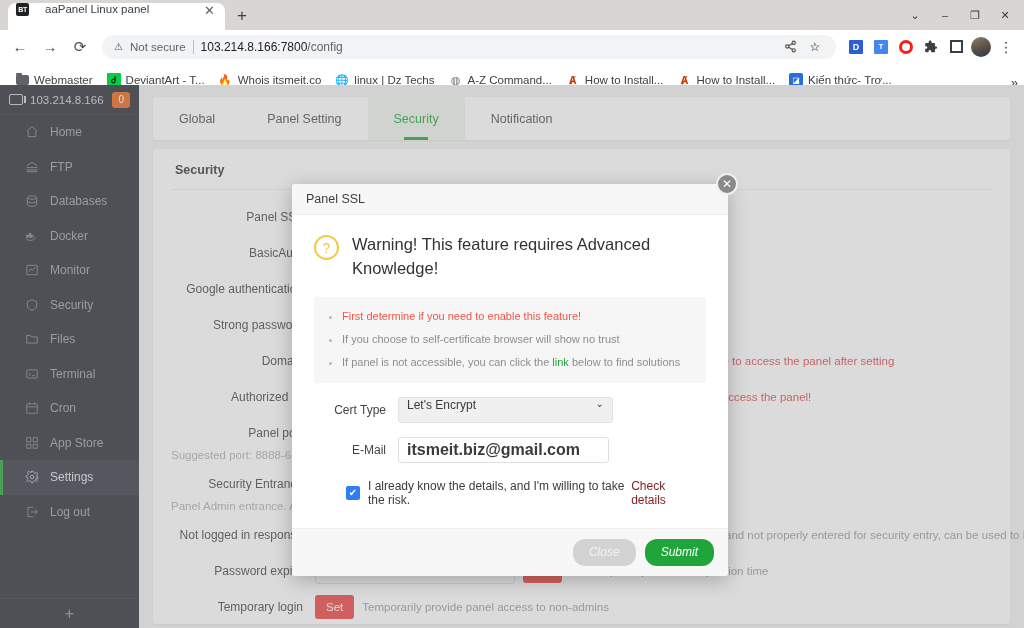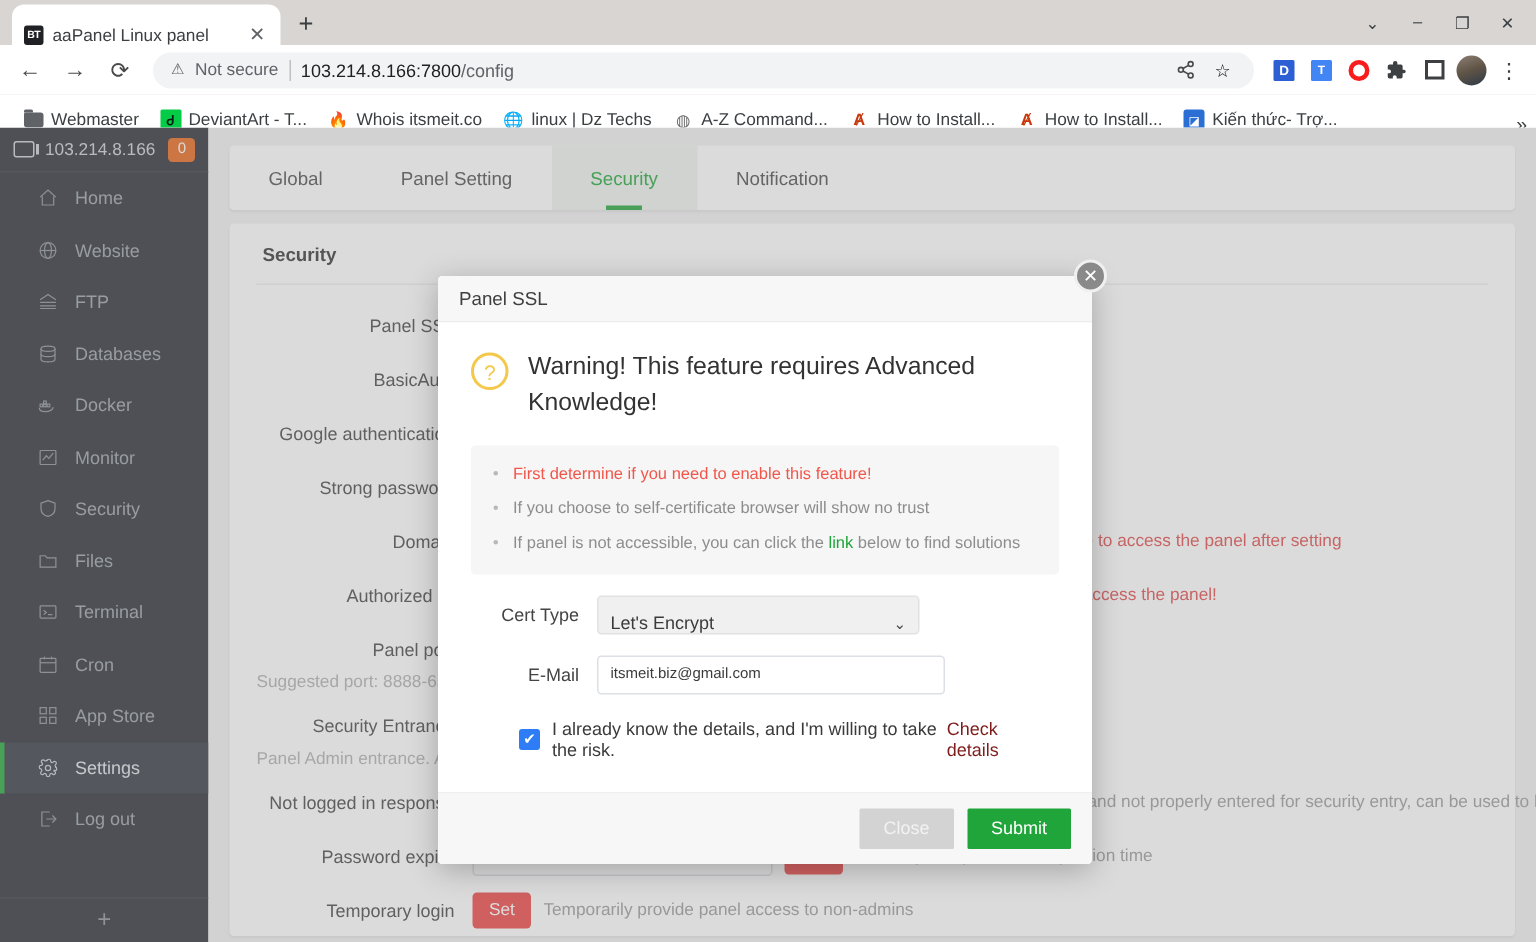--- a/index.html
+++ b/index.html
@@ -11,23 +11,23 @@
   }
 
   
   .browser { width: 1024px; height: 628px; position: relative; }
 
   .tabstrip {
     height: 30px; background: #d9d5d2; position: relative;
     display: flex; align-items: flex-end; padding-left: 8px;
   }
   .tab {
-    height: 27px; width: 179px; background: #ffffff;
-    border-radius: 8px 8px 0 0; display: flex; align-items: flex-end;
-    padding: 0 8px; gap: 6px; position: relative;
+    height: 27px; width: 217px; background: #ffffff;
+    border-radius: 8px 8px 0 0; display: flex; align-items: flex-start;
+    padding: 0 8px; gap: 16px; position: relative;
   }
   .tab-favicon {
     width: 13px; height: 13px; background: #202124; border-radius: 2px;
     color: #fff; font-size: 7px; font-weight: bold;
     display: flex; align-items: center; justify-content: center;
     flex: 0 0 auto; letter-spacing: -0.3px;
   }
   .tab-title {
     font-size: 11.5px; color: #3c4043; white-space: nowrap;
     overflow: hidden; text-overflow: ellipsis; flex: 1;
@@ -256,46 +256,47 @@
   .notebox li.red { color: #f0564a; }
   .notebox li::marker { color: #b8b8b8; }
   .notebox .lnk { color: #20a53a; }
 
   .mrow { display: flex; align-items: center; margin-top: 14px; }
   .mlabel { width: 84px; text-align: right; padding-right: 12px;
     font-size: 12px; color: #444; flex: 0 0 auto; }
   .mselect {
     width: 215px; height: 26px; background: #f0f0f0; border: 1px solid #e2e2e2;
     border-radius: 3px; font-size: 12px; color: #3b3b3b; padding: 0 8px;
-    display: flex; align-items: flex-end; justify-content: space-between;
+    display: flex; align-items: flex-start; justify-content: space-between;
   }
   .mselect .chev { font-size: 10px; color: #444; }
   .minput {
-    width: 232px; height: 26px; background: #fff; border: 1px solid #dcdfe6;
-    border-radius: 3px; font-size: 10px; color: #3b3b3b; padding: 0 8px;
+    width: 211px; height: 26px; background: #fff; border: 1px solid #dcdfe6;
+    border-radius: 3px; font-size: 16px; color: #3b3b3b; padding: 0 8px;
     line-height: 24px;
+    font-weight: bold;
   }
   .checkrow {
     display: flex; align-items: center; margin: 16px 0 13px 32px;
   }
   .cbox {
     width: 14px; height: 14px; background: #2e7cf6; border-radius: 2px;
     color: #fff; font-size: 10px; display: flex; align-items: center;
     justify-content: center; flex: 0 0 auto; margin-right: 8px;
   }
   .ctext { font-size: 12px; color: #3b3b3b; }
   .checkdetails { margin-left: auto; font-size: 12px; color: #7f1d1d;
     padding-right: 12px; }
   .modal-foot {
     background: #f7f7f7; border-top: 1px solid #efefef; padding: 10px 14px;
     display: flex; justify-content: flex-end; gap: 9px;
     border-radius: 0 0 3px 3px;
   }
-  .btn { font-size: 12px; border-radius: 1px; padding: 6px 16px;
-    line-height: 15px; }
+  .btn { font-size: 12px; border-radius: 12px; padding: 6px 16px;
+    line-height: 15px; font-style: italic; }
   .btn-close { background: #d3d3d3; color: #f2f2f2; }
   .btn-submit { background: #20a53a; color: #fff; }
 </style>
 </head>
 <body>
 
 <div class="browser">
 
   <div class="tabstrip">
     <div class="tab">
@@ -412,30 +413,20 @@
               <svg viewBox="0 0 24 24">
                 <path d="M3 11l9-8 9 8"></path>
                 <path d="M5.5 10v10h13V10"></path>
               </svg>
             </span>
             <span>Home</span>
           </div>
         <div class="sb-item">
             <span class="sb-ico">
               <svg viewBox="0 0 24 24">
-                <circle cx="12" cy="12" r="9"></circle>
-                <ellipse cx="12" cy="12" rx="4" ry="9"></ellipse>
-                <line x1="3" y1="12" x2="21" y2="12"></line>
-              </svg>
-            </span>
-            <span>Website</span>
-          </div>
-        <div class="sb-item">
-            <span class="sb-ico">
-              <svg viewBox="0 0 24 24">
                 <path d="M3 10l9-6 9 6"></path>
                 <line x1="3" y1="13" x2="21" y2="13"></line>
                 <line x1="3" y1="17" x2="21" y2="17"></line>
                 <line x1="3" y1="20" x2="21" y2="20"></line>
               </svg>
             </span>
             <span>FTP</span>
           </div>
         <div class="sb-item">
             <span class="sb-ico">

